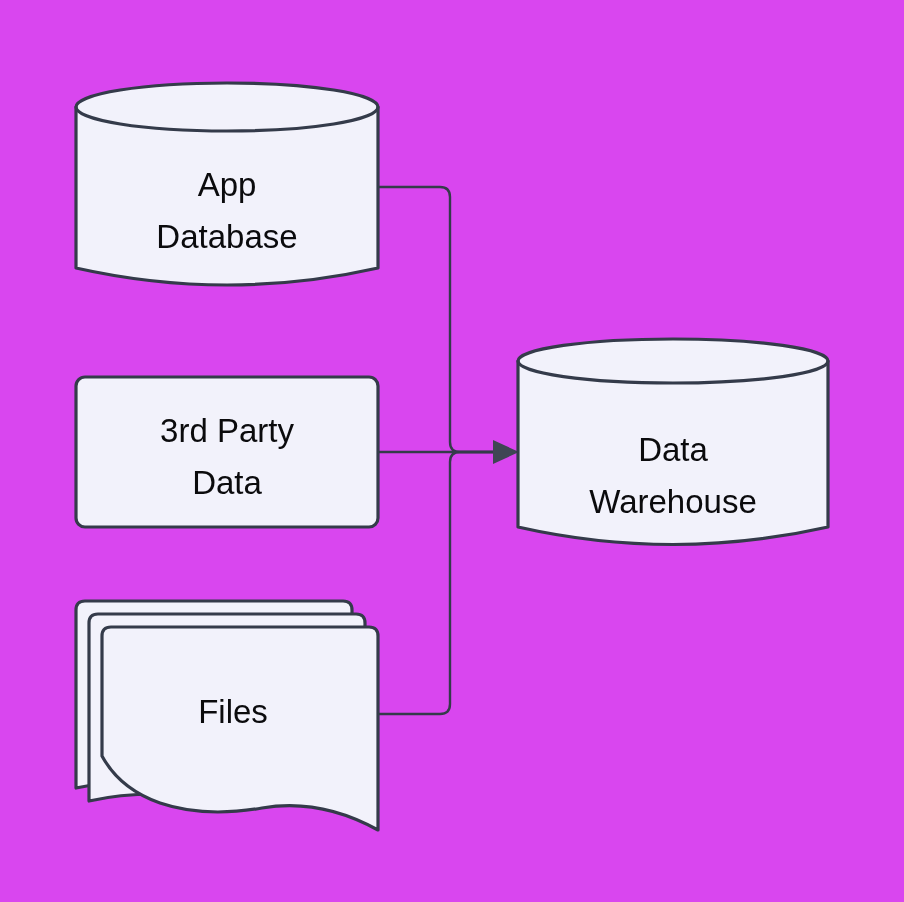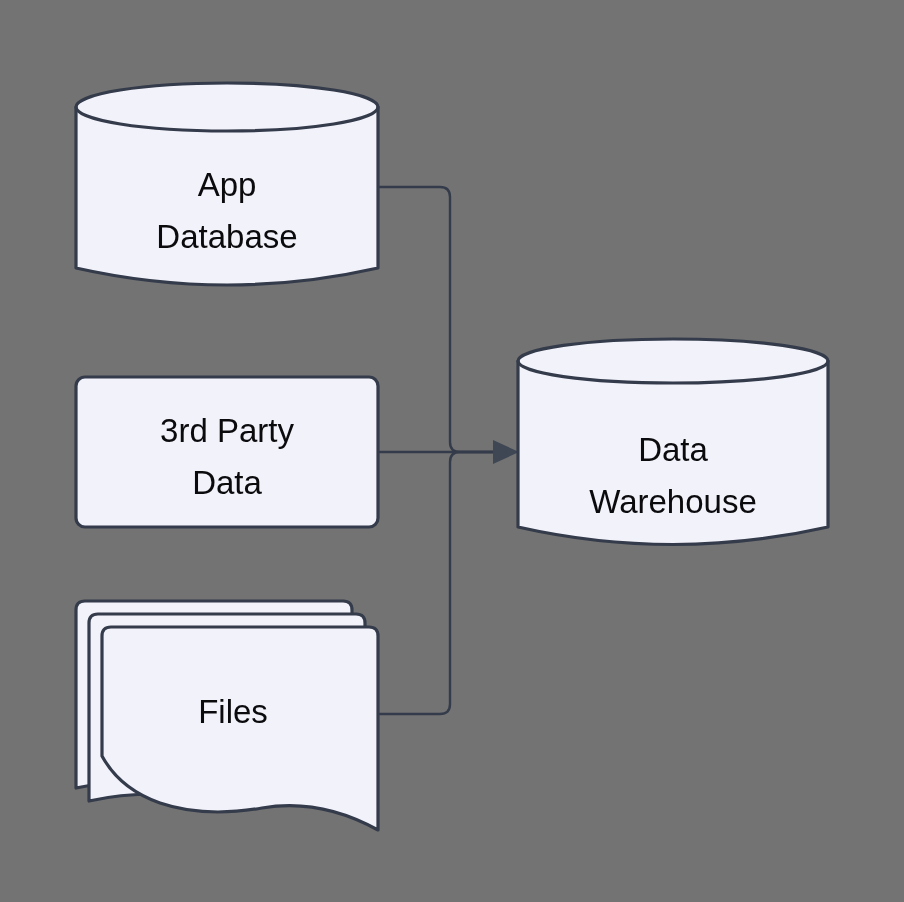--- a/index.html
+++ b/index.html
@@ -10,21 +10,21 @@
   body {
     width: 904px;
     height: 902px;
     font-family: "Liberation Sans", sans-serif;
     overflow: hidden;
   }
   #diagram-root {
     position: relative;
     width: 904px;
     height: 902px;
-    background: #737373;
+    background: #d946ef;
   }
   svg#diagram-canvas {
     position: absolute;
     top: 0;
     left: 0;
     width: 904px;
     height: 902px;
     display: block;
   }
   .node-shape {

